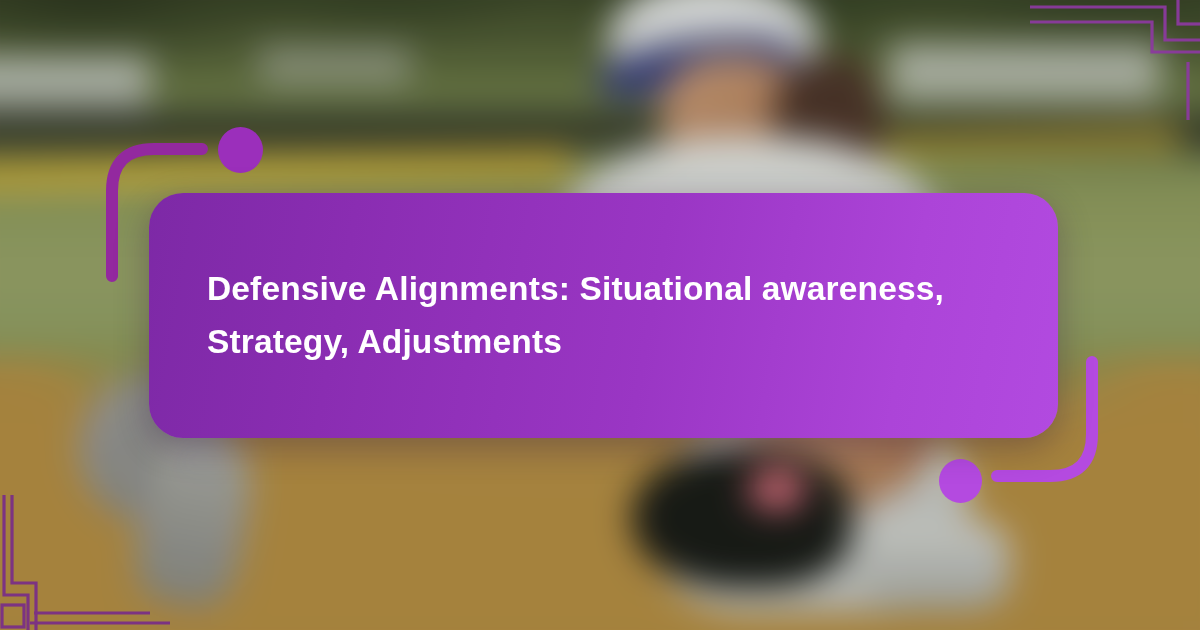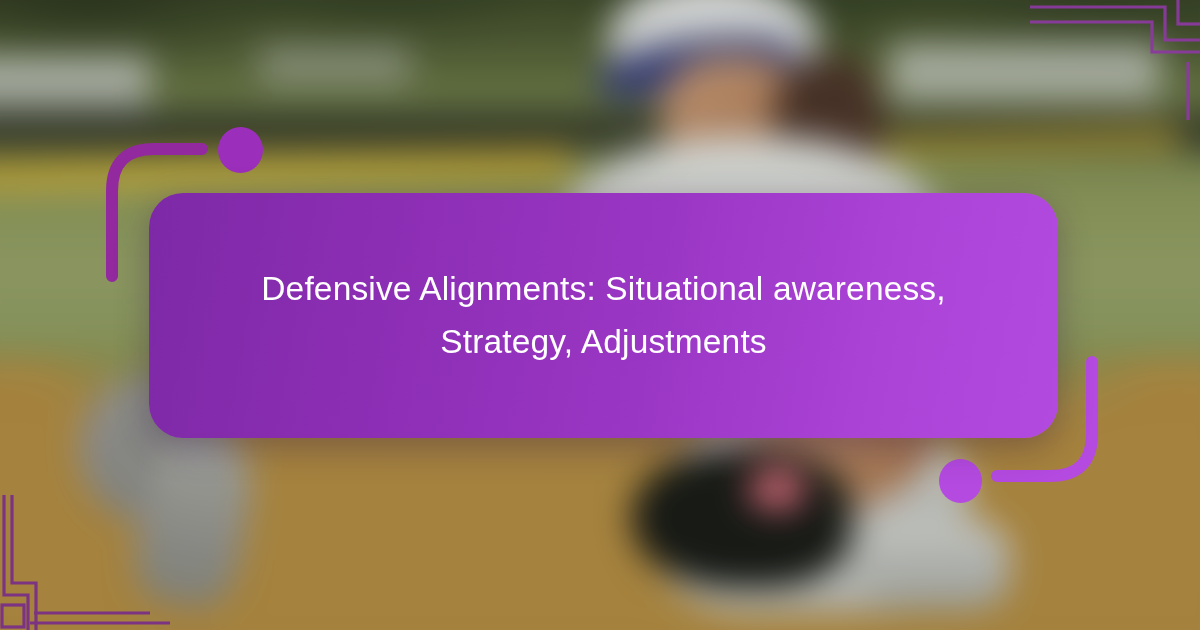--- a/index.html
+++ b/index.html
@@ -242,22 +242,21 @@
     display:flex;
     align-items:center;
     justify-content:center;
     padding:0 58px;
   }
 
   .title-text {
     color:#ffffff;
     font-size:33.5px;
     line-height:1.58;
-    font-weight:400;
-    text-align:center;
+    font-weight:700;
     letter-spacing:0.15px;
     width:100%;
   }
 </style>
 </head>
 <body>
 
 <div class="stage">
 
   <div class="bg-photo">

